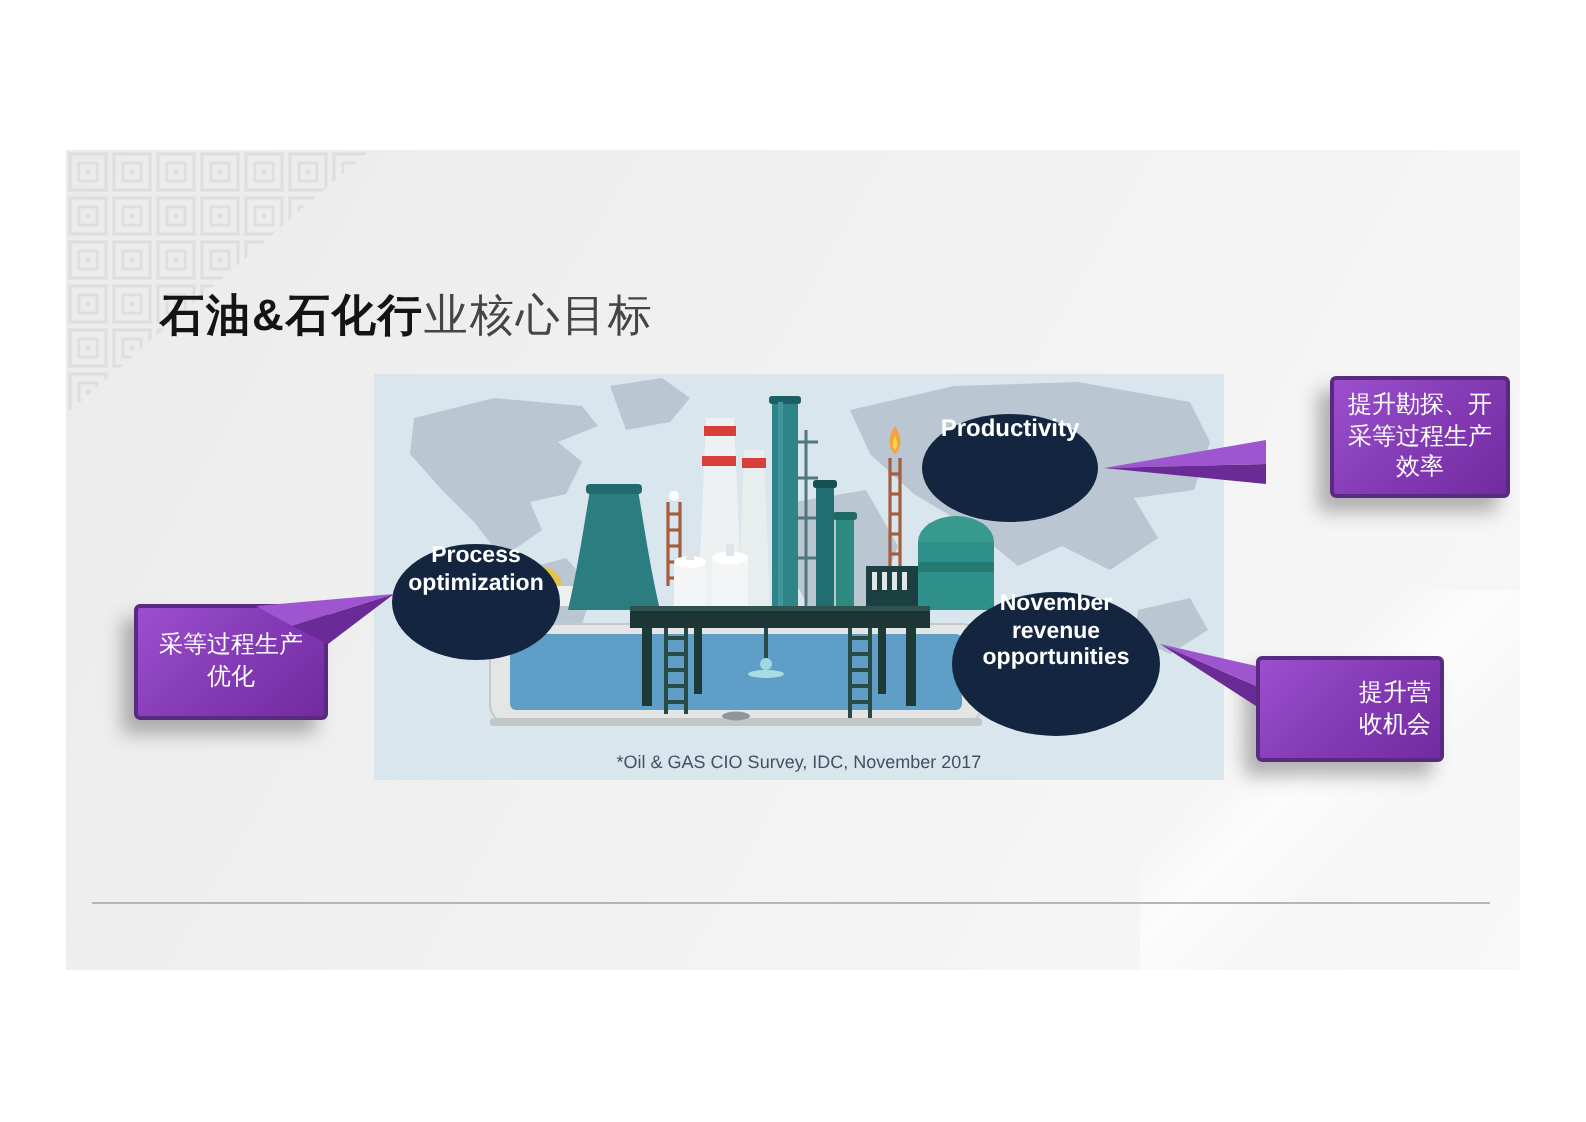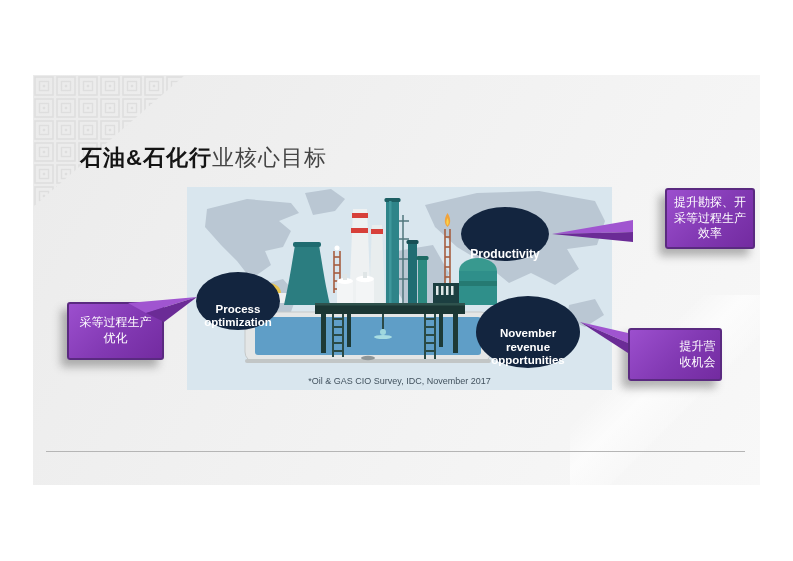--- a/index.html
+++ b/index.html
@@ -35,21 +35,21 @@
   }
   .illo svg { position:absolute; left:0; top:0; }
   .caption {
     position:absolute; left:0; right:0; bottom:4px; text-align:center;
     font-size:9px; color:#42525e; letter-spacing:0px; font-stretch:condensed;
   }
 
   
   .bubble {
     position:absolute; border-radius:50%; background:#13253f; color:#ffffff;
-    display:flex; flex-direction:column; align-items:center; justify-content:flex-end;
+    display:flex; flex-direction:column; align-items:center; justify-content:flex-start;
     text-align:center; font-weight:bold; line-height:1.18; font-stretch:condensed;
   }
   .bubble-process      { left:163px; top:197px; width:84px;  height:58px; font-size:11.5px; }
   .bubble-productivity { left:428px; top:132px; width:88px;  height:54px; font-size:12px; }
   .bubble-immediate    { left:443px; top:221px; width:104px; height:72px; font-size:11.5px; }
 
   
   .callout {
     position:absolute; border:2px solid #5a2a80; border-radius:3px;
     background:linear-gradient(135deg,#9c4fce 0%,#8239b3 55%,#732ba0 100%);

